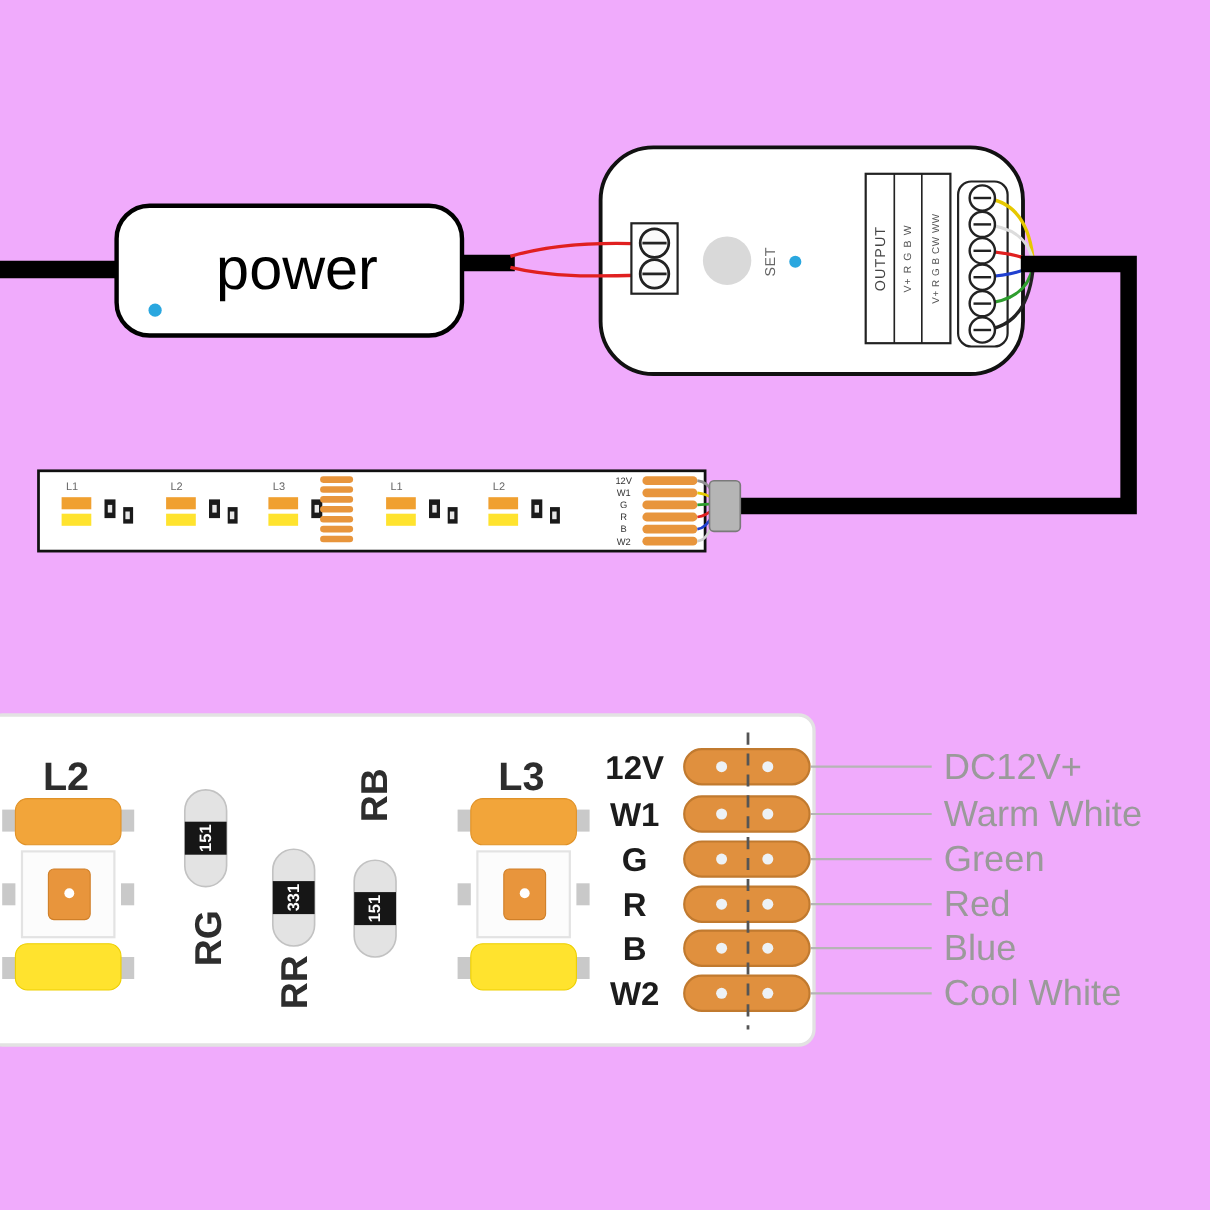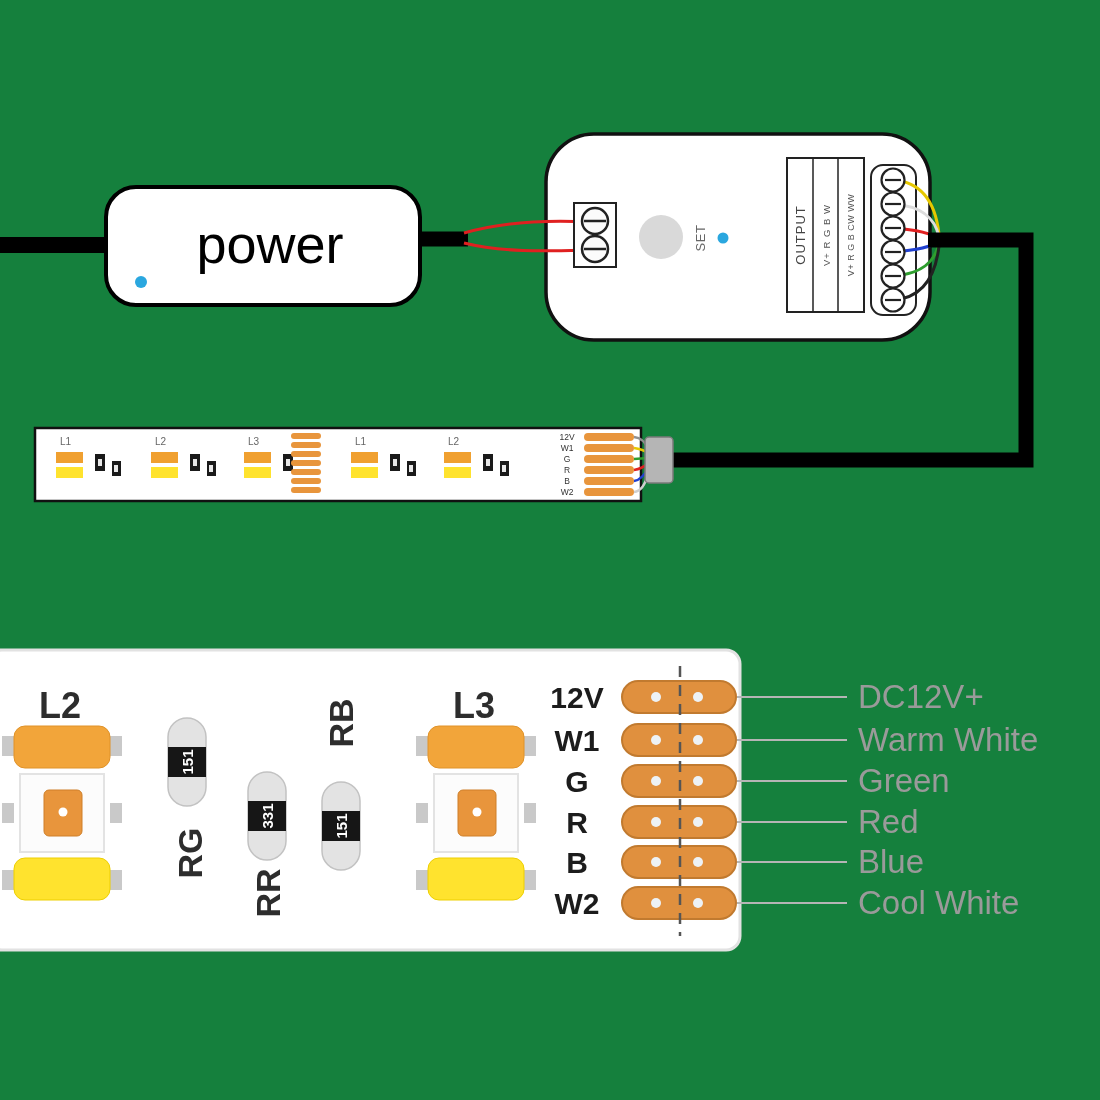--- a/index.html
+++ b/index.html
@@ -1,16 +1,16 @@
 <!DOCTYPE html>
 <html><head>
 <meta charset="utf-8">
 <style>
   html,body{margin:0;padding:0;background:#ffffff;}
-  .canvas{position:relative;width:1100px;height:1100px;background:#15803d;overflow:hidden;
+  .canvas{position:relative;width:1100px;height:1100px;background:#f0abfc;overflow:hidden;
           font-family:"Liberation Sans",sans-serif;}
   .layer{position:absolute;left:0;display:block;}
   #top-diagram{top:0;}
   #strip-closeup{top:620px;}
   svg text{font-family:"Liberation Sans",sans-serif;}
 </style>
 </head>
 <body>
 
 <div class="canvas">

